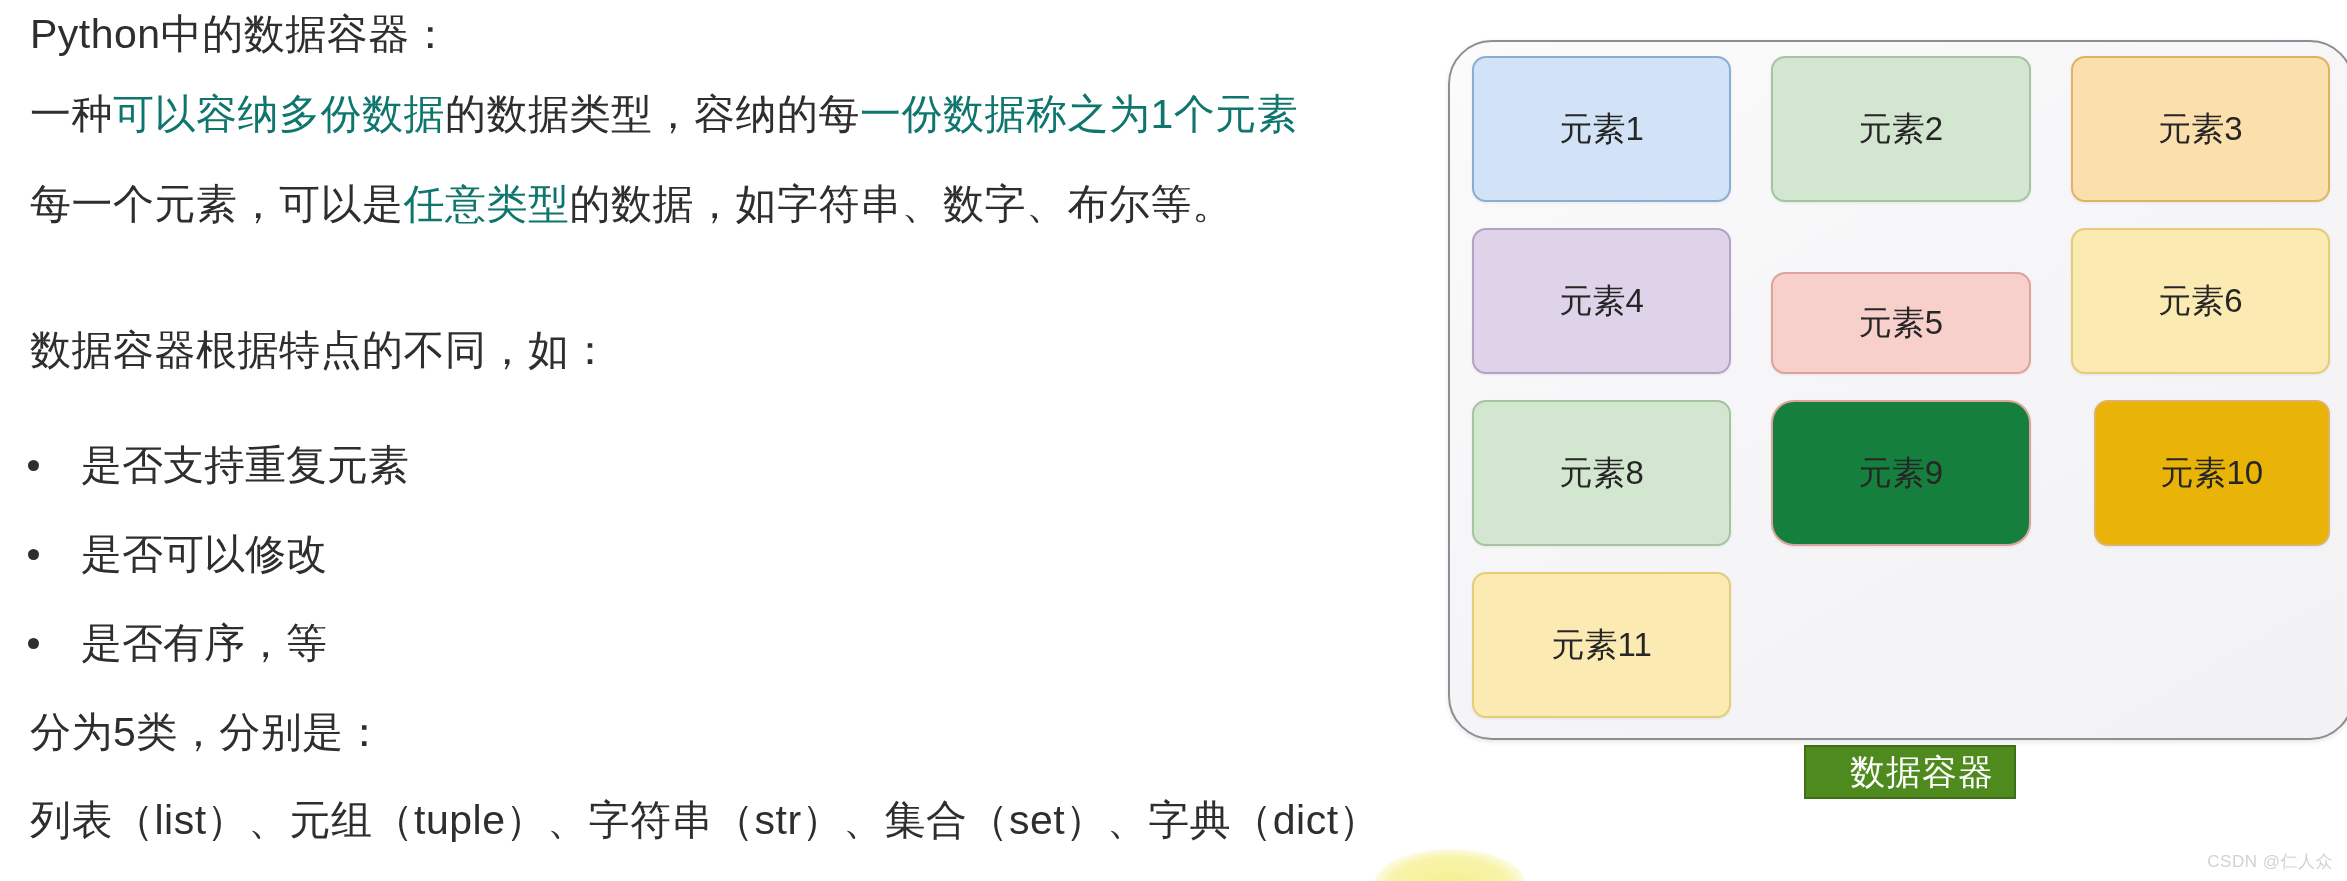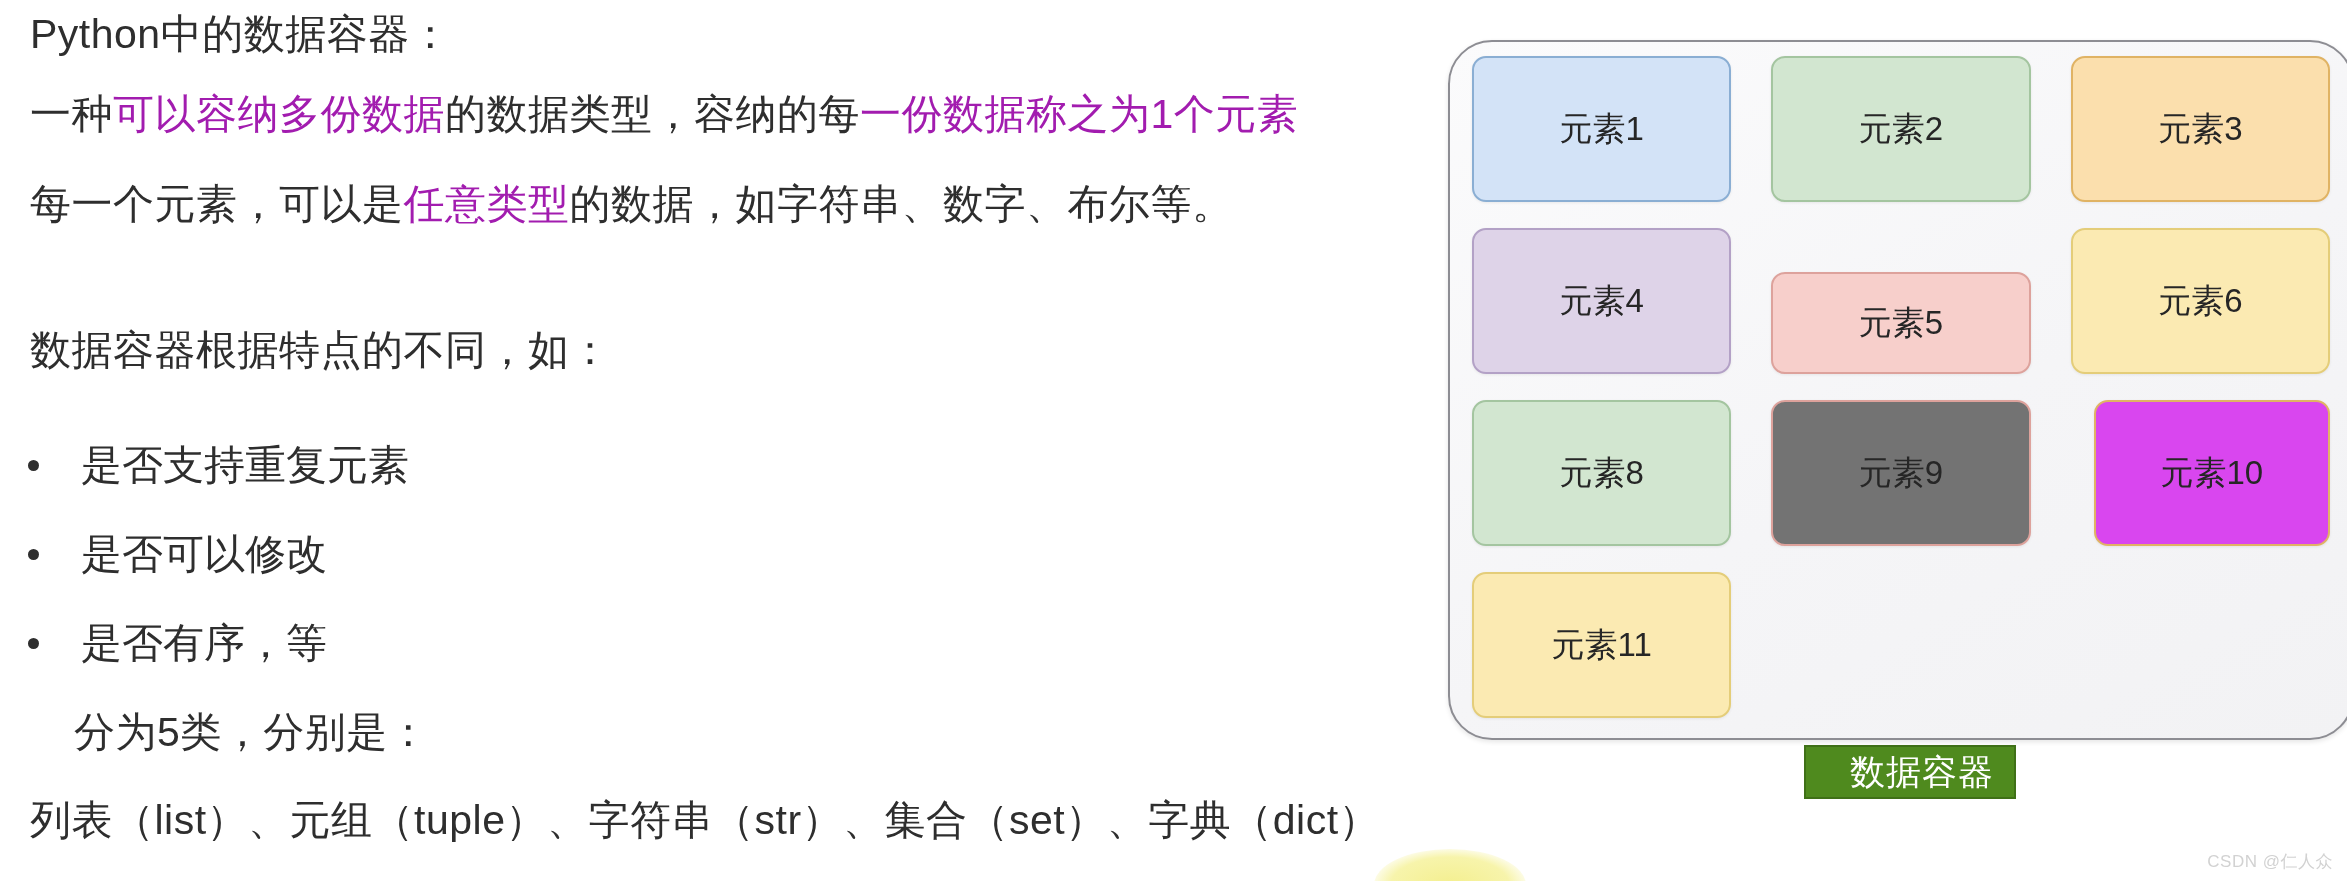--- a/index.html
+++ b/index.html
@@ -26,21 +26,21 @@
   }
   .text-line {
     position: absolute;
     left: 30px;
     white-space: nowrap;
     color: #2e2e2e;
     font-size: 41px;
     line-height: 1;
     letter-spacing: 0.5px;
   }
-  .hl-blue { color: #a21caf; }
+  .hl-blue { color: #0f766e; }
 
   .bullet-line {
     position: absolute;
     left: 28px;
     white-space: nowrap;
     color: #2e2e2e;
     font-size: 41px;
     line-height: 1;
     display: flex;
     align-items: center;
@@ -166,21 +166,21 @@
     </div>
     <div class="bullet-line" style="top:534px;">
       <span class="bullet-dot"></span>
       <span>是否可以修改</span>
     </div>
     <div class="bullet-line" style="top:623px;">
       <span class="bullet-dot"></span>
       <span>是否有序，等</span>
     </div>
 
-    <div class="text-line" style="top:712px;margin-left:44px;">
+    <div class="text-line" style="top:712px;">
       <span>分为5类，分别是：</span>
     </div>
 
     <div class="text-line" style="top:800px;">
       <span>列表（list）、元组（tuple）、字符串（str）、集合（set）、字典（dict）</span>
     </div>
   </div>
 
   <div id="diagram">
     <div id="container-box"></div>
@@ -199,24 +199,24 @@
         </div>
       <div class="element-cell" style="background: rgb(247, 207, 203); border-color: rgb(221, 162, 156); margin-top: 44px;">
           <span>元素5</span>
         </div>
       <div class="element-cell" style="background: rgb(251, 234, 178); border-color: rgb(228, 205, 121);">
           <span>元素6</span>
         </div>
       <div class="element-cell" style="background: rgb(210, 230, 208); border-color: rgb(164, 197, 160);">
           <span>元素8</span>
         </div>
-      <div class="element-cell" style="background: #737373; border-color: rgb(221, 162, 156);">
+      <div class="element-cell" style="background: #15803d; border-color: rgb(221, 162, 156); border-radius: 23px;">
           <span>元素9</span>
         </div>
-      <div class="element-cell" style="background: #d946ef; border-color: rgb(224, 179, 100); margin-left: 23px;">
+      <div class="element-cell" style="background: #eab308; border-color: rgb(224, 179, 100); margin-left: 23px;">
           <span>元素10</span>
         </div>
       <div class="element-cell" style="background: rgb(251, 234, 178); border-color: rgb(228, 205, 121);">
           <span>元素11</span>
         </div>
     </div>
   </div>
 
   <div id="container-label">
     <span>数据容器</span>

